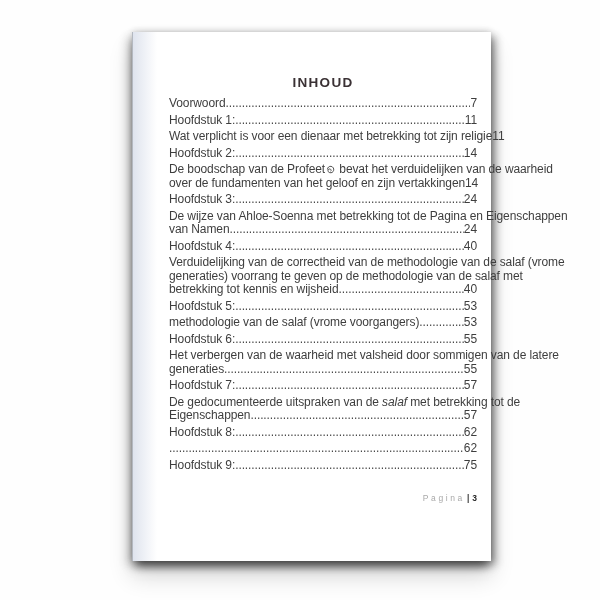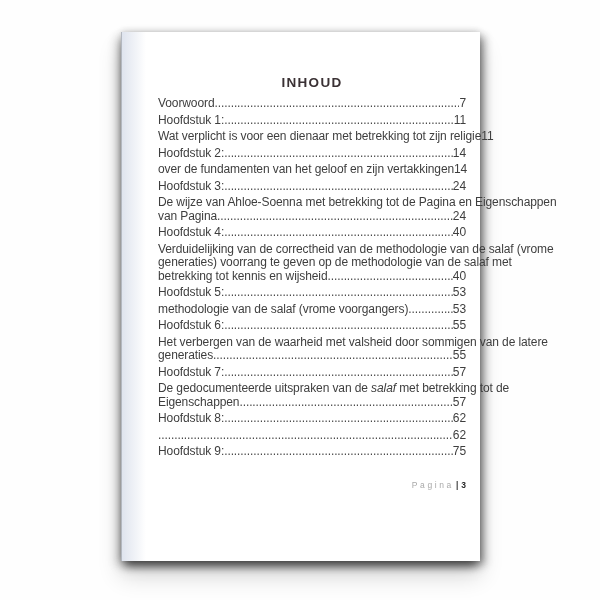--- a/index.html
+++ b/index.html
@@ -8,21 +8,21 @@
     width: 600px;
     height: 600px;
     background: #fefefe;
     overflow: hidden;
     font-family: "Liberation Sans", sans-serif;
   }
   .scene { position: relative; width: 600px; height: 600px; }
 
   .book-page {
     position: absolute;
-    left: 121px;
+    left: 132px;
     top: 32px;
     width: 358px;
     height: 529px;
     background: #ffffff;
     border-left: 1px solid #b3b8c0;
     box-shadow:
       0 -2px 6px rgba(0,0,0,0.10),
       -5px 4px 9px rgba(0,0,0,0.14),
       5px 4px 8px rgba(0,0,0,0.30),
       0 7px 10px -2px rgba(0,0,0,0.52),
@@ -132,37 +132,40 @@
             </div>
           </div>
           <div class="toc-entry">
             <div class="toc-line final">
               <span class="entry-text">Hoofdstuk 2:</span>
               <span class="dot-leader"></span>
               <span class="toc-pagenum">14</span>
             </div>
           </div>
           <div class="toc-entry">
+            <div class="toc-line"><span class="entry-text">De boodschap van de Profeet<span class="saw-symbol"><svg width="9" height="9" viewBox="0 0 10 10">
+                    <path d="M1.6 5 C1.6 2.6 3.8 1.1 5.6 1.5 C7.9 2 9 4 8.5 6 C8 8 6.1 9 4.2 8.5 C2.7 8.1 1.9 6.9 2.3 5.7 C2.7 4.5 4.1 4.1 5 4.7 C5.9 5.3 5.9 6.6 5.1 7.1" fill="none" stroke="#3e3e3e" stroke-width="1"></path>
+                  </svg></span> bevat het verduidelijken van de waarheid</span></div>
             <div class="toc-line final">
               <span class="entry-text">over de fundamenten van het geloof en zijn vertakkingen</span>
               <span class="dot-leader"></span>
               <span class="toc-pagenum">14</span>
             </div>
           </div>
           <div class="toc-entry">
             <div class="toc-line final">
               <span class="entry-text">Hoofdstuk 3:</span>
               <span class="dot-leader"></span>
               <span class="toc-pagenum">24</span>
             </div>
           </div>
           <div class="toc-entry">
             <div class="toc-line"><span class="entry-text">De wijze van Ahloe-Soenna met betrekking tot de Pagina en Eigenschappen</span></div>
             <div class="toc-line final">
-              <span class="entry-text">van Pagina</span>
+              <span class="entry-text">van Namen</span>
               <span class="dot-leader"></span>
               <span class="toc-pagenum">24</span>
             </div>
           </div>
           <div class="toc-entry">
             <div class="toc-line final">
               <span class="entry-text">Hoofdstuk 4:</span>
               <span class="dot-leader"></span>
               <span class="toc-pagenum">40</span>
             </div>

